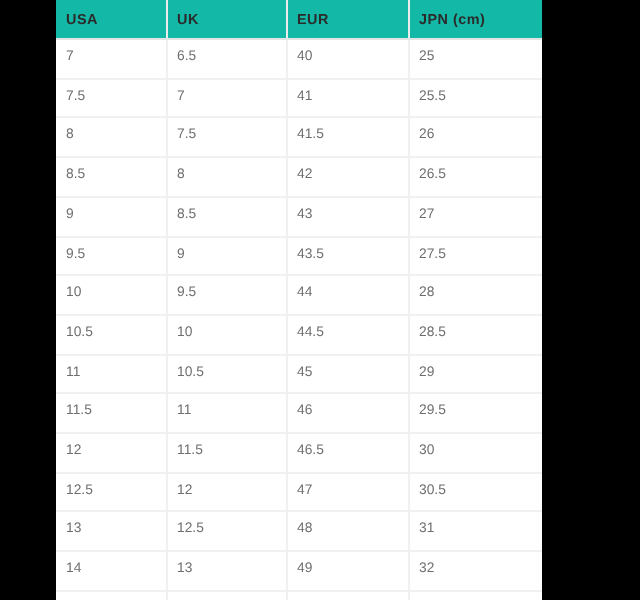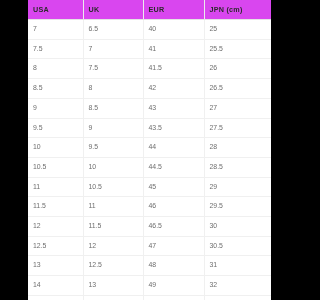--- a/index.html
+++ b/index.html
@@ -50,21 +50,21 @@
     table-layout: fixed;
     background: #ffffff;
   }
 
   table.size-table col.c-usa { width: 55px; }
   table.size-table col.c-uk  { width: 60px; }
   table.size-table col.c-eur { width: 61px; }
   table.size-table col.c-jpn { width: 67px; }
 
   thead tr {
-    background: #d946ef;
+    background: #14b8a6;
   }
 
   thead th {
     text-align: left;
     font-size: 7.2px;
     font-weight: bold;
     color: #2b2b2b;
     letter-spacing: 0.25px;
     padding: 0 0 0 5px;
     height: 19px;

